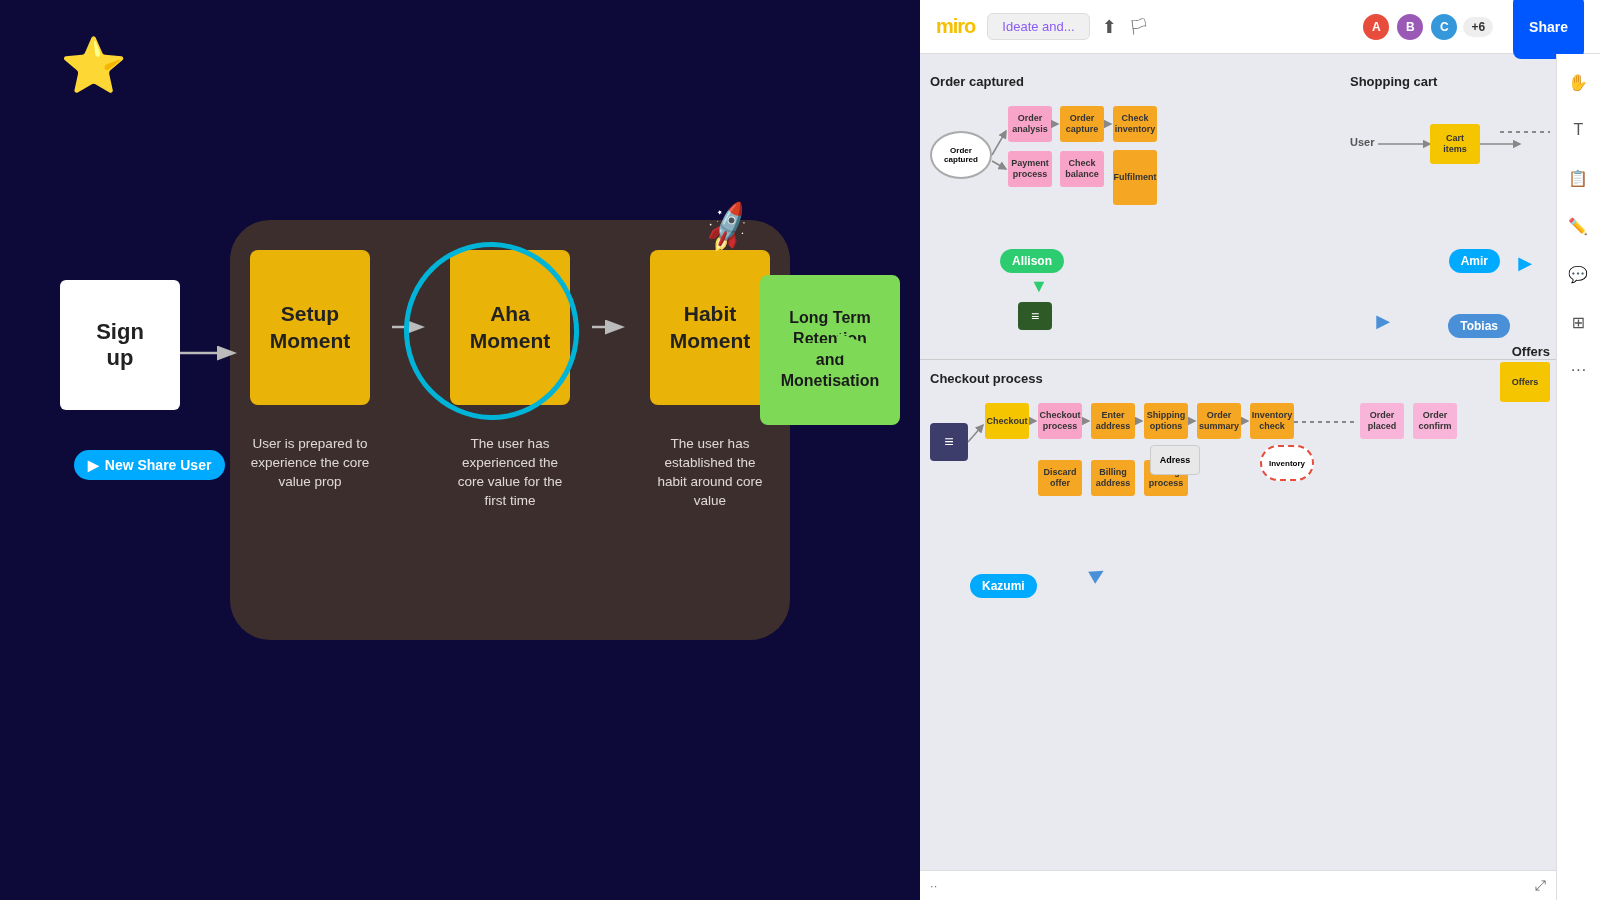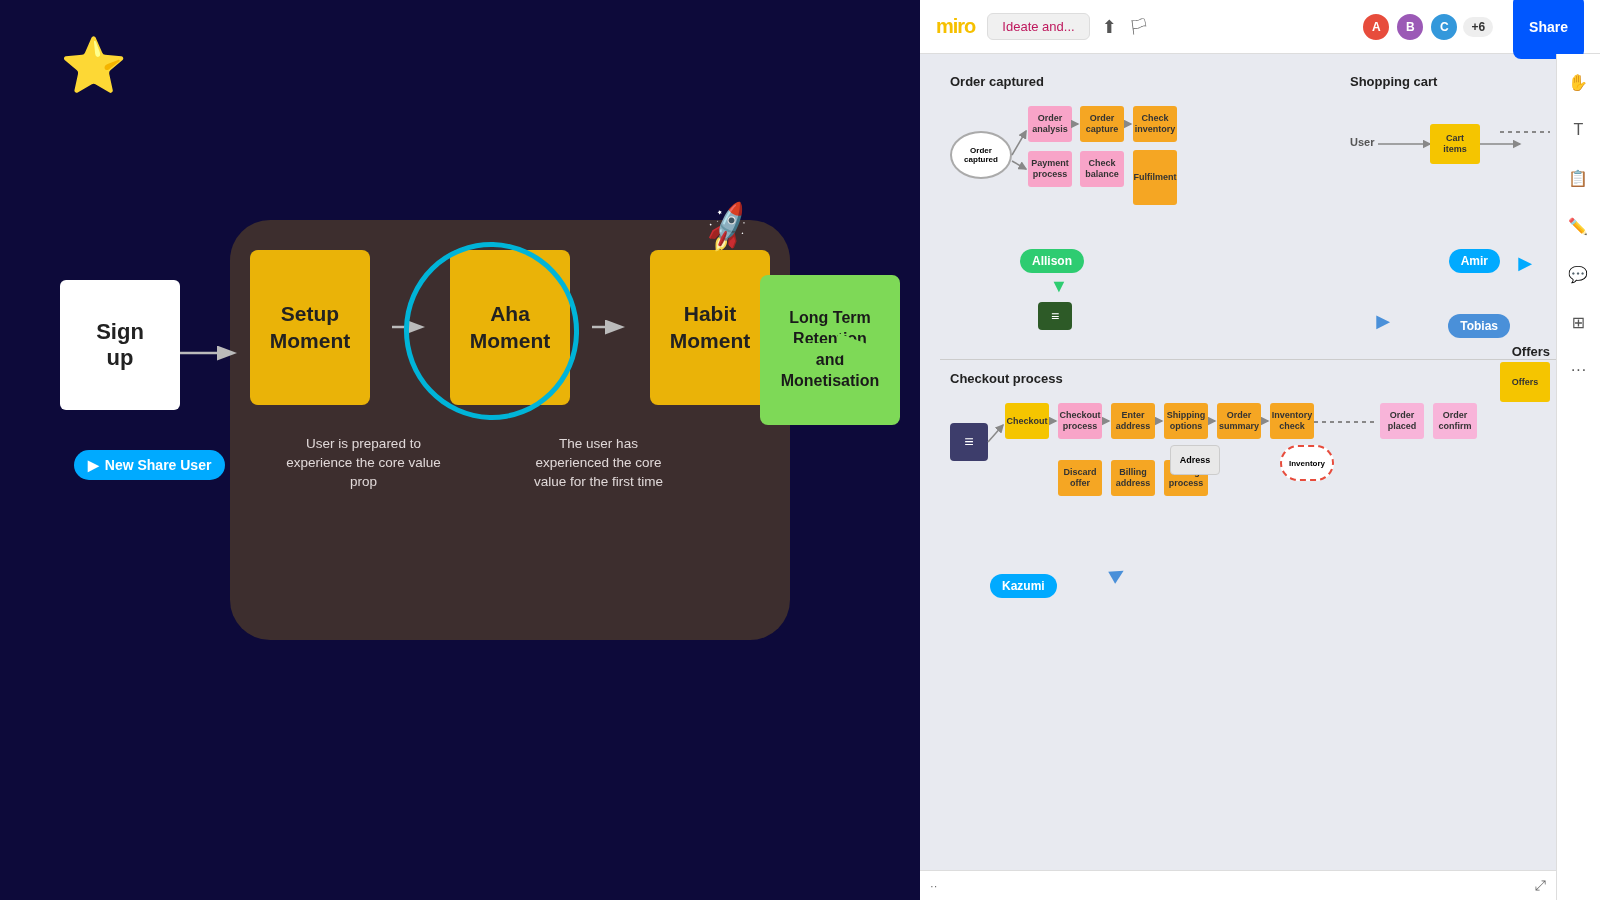--- a/index.html
+++ b/index.html
@@ -202,21 +202,21 @@
       font-weight: 900;
       color: #f6c000;
       letter-spacing: -1px;
     }
     .miro-toolbar-btn {
       background: #f0f0f0;
       border: 1px solid #ddd;
       border-radius: 6px;
       padding: 5px 14px;
       font-size: 13px;
-      color: #be185d;
+      color: #8b5cf6;
       cursor: pointer;
     }
     .miro-upload-btn {
       background: none;
       border: none;
       font-size: 18px;
       cursor: pointer;
       color: #555;
     }
     .miro-avatars {
@@ -255,21 +255,20 @@
       font-weight: 600;
       cursor: pointer;
       margin-left: 8px;
     }
 
     
     .miro-canvas {
       flex: 1;
       position: relative;
       overflow: hidden;
-      padding-left: 20px;
     }
 
     
     .miro-sidebar {
       position: absolute;
       right: 0;
       top: 0;
       width: 44px;
       height: 100%;
       background: white;
@@ -424,20 +423,21 @@
         <div class="moment-card">
           Habit<br>Moment
         </div>
       </div>
 
       <div class="card-descriptions">
         <div class="card-desc" style="width:155px;">User is prepared to experience the core value prop</div>
         <div style="width:36px;flex-shrink:0;"></div>
         <div class="card-desc" style="width:155px;">The user has experienced the core value for the first time</div>
         <div style="width:36px;flex-shrink:0;"></div>
+        <div class="card-desc" style="width:155px;">The user has established the habit around core value</div>
       </div>
     </div>
 
     <div style="position:absolute;top:42px;left:344px;width:175px;height:178px;border:5px solid #00b4d8;border-radius:50%;z-index:6;transform:rotate(-10deg);pointer-events:none;"></div>
 
     <svg style="position:absolute;left:730px;top:130px;width:80px;height:30px;z-index:3;">
       <defs>
         <marker id="ah4" markerWidth="8" markerHeight="8" refX="6" refY="3" orient="auto">
           <path d="M0,0 L0,6 L8,3 z" fill="#7ed957"></path>
         </marker>

